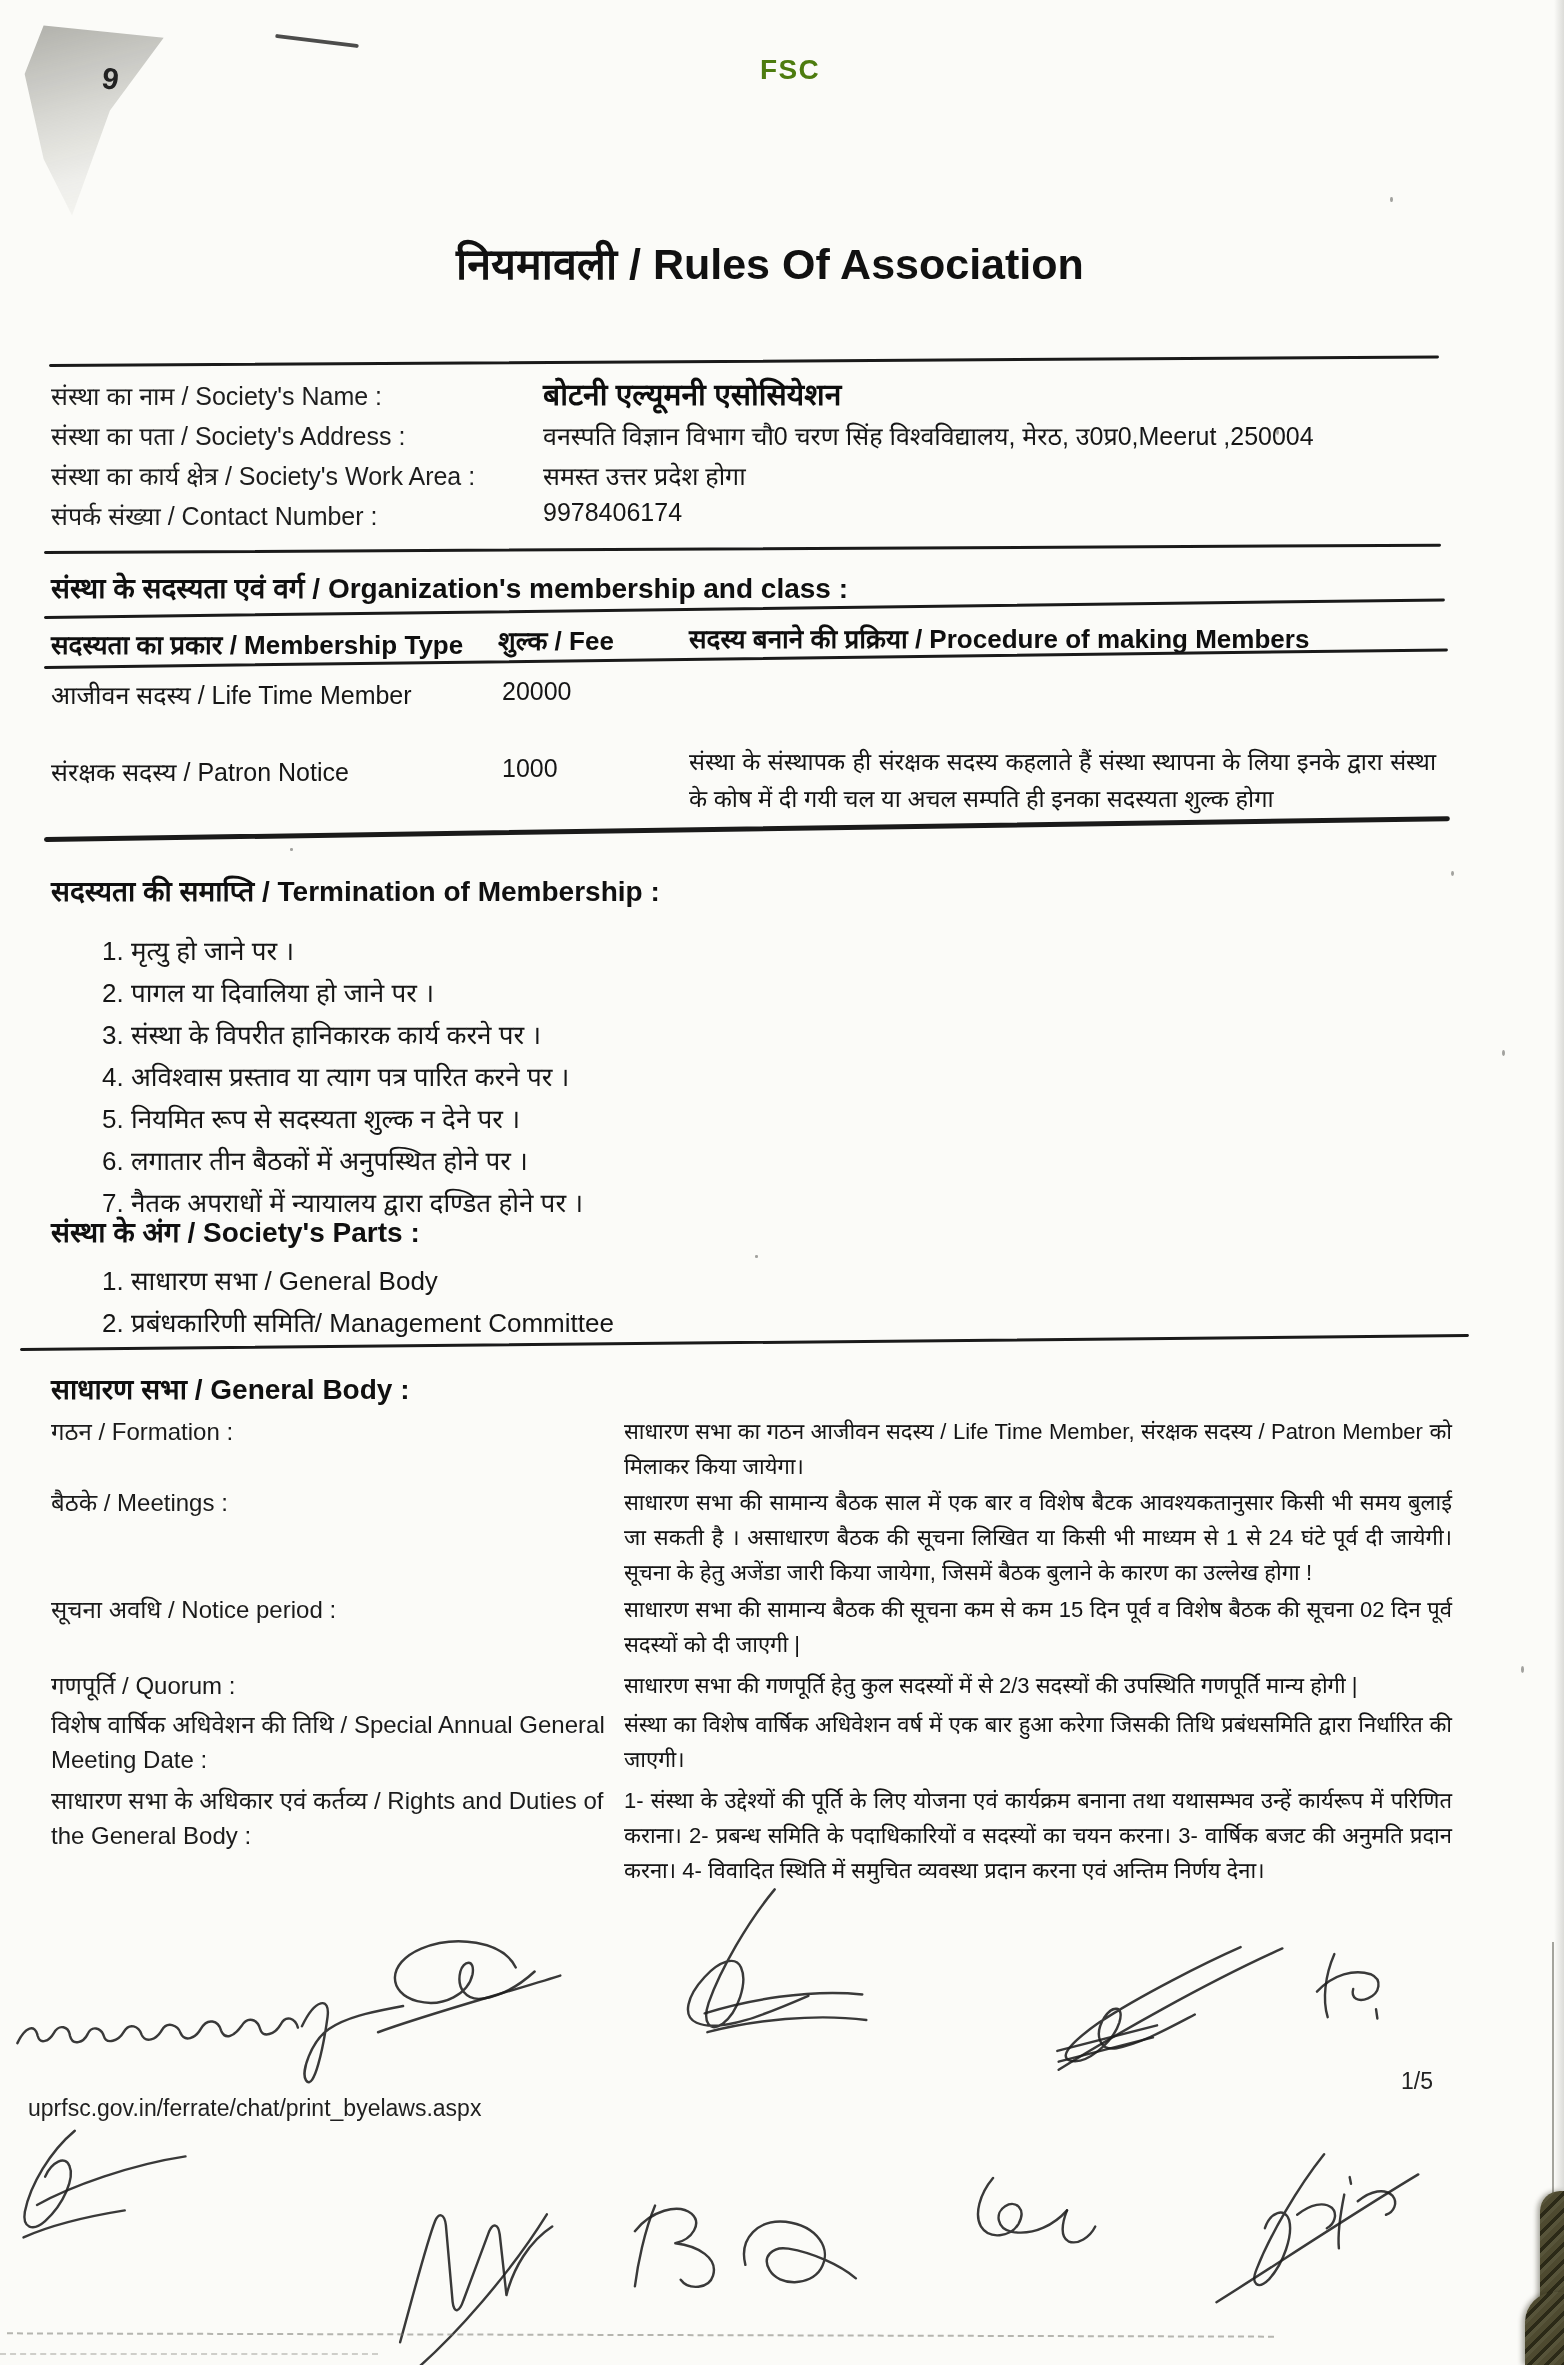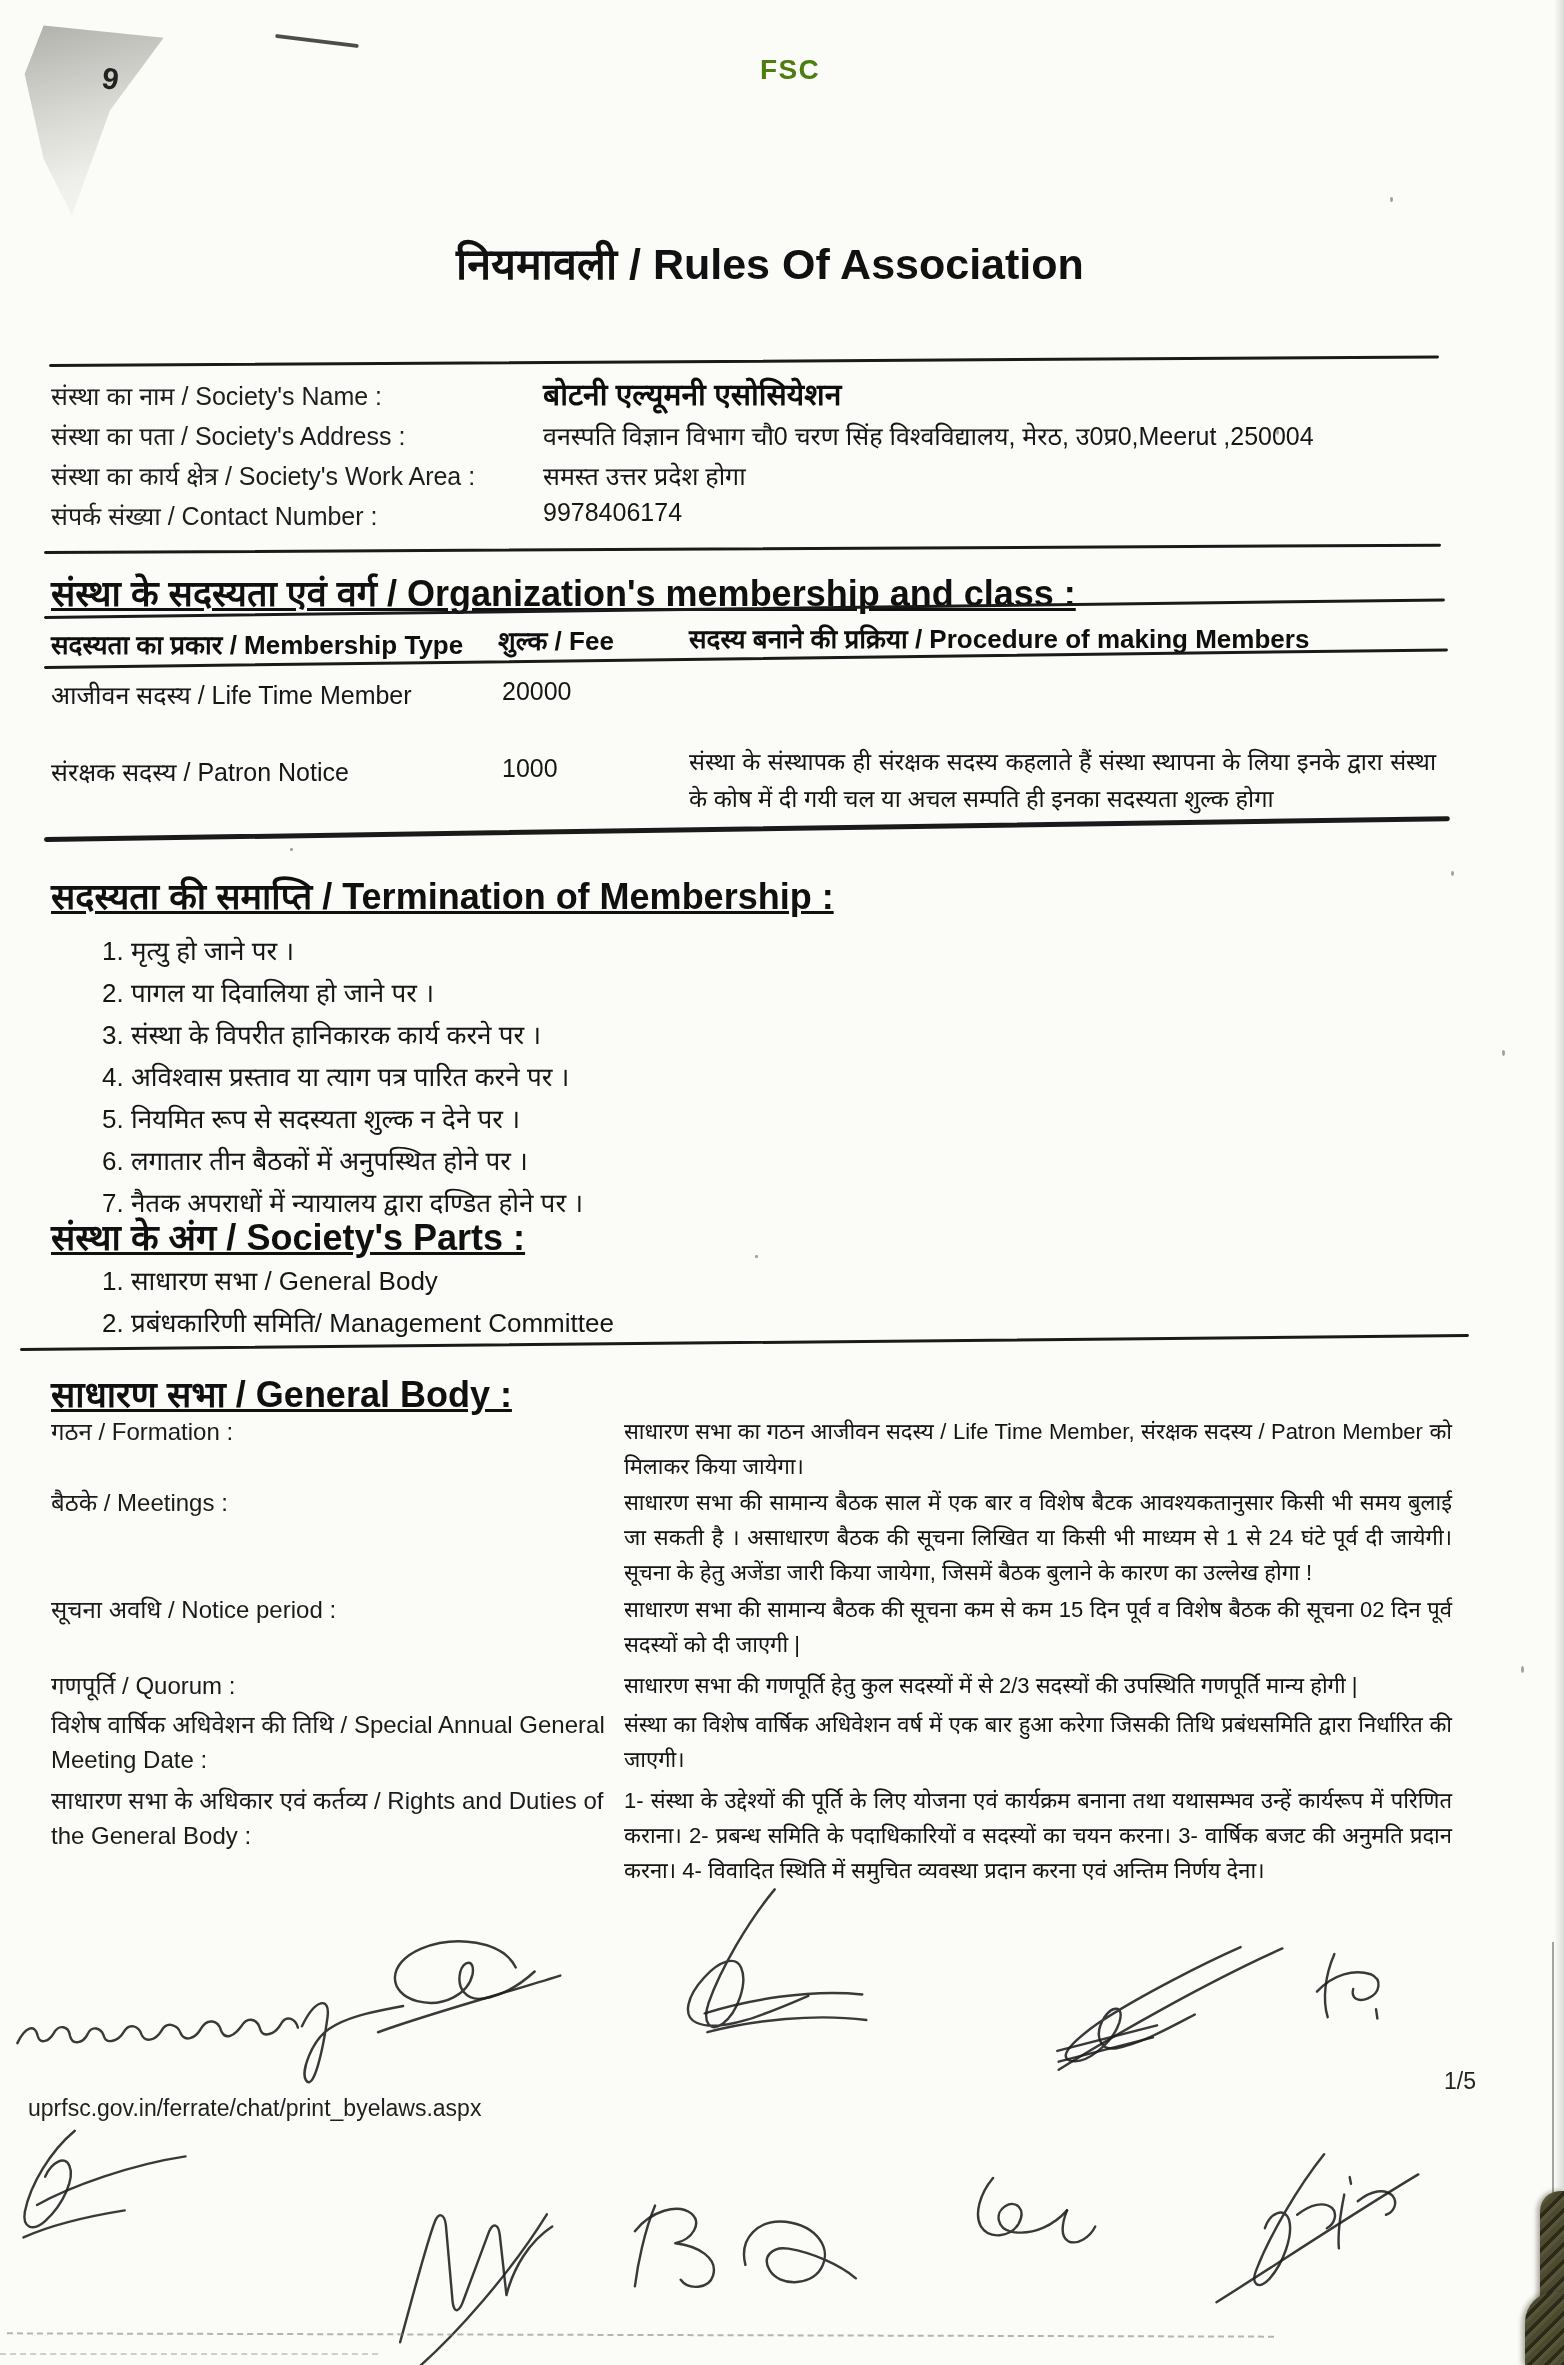--- a/index.html
+++ b/index.html
@@ -8,21 +8,21 @@
     background:#fbfbf8;color:#1c1c1c;overflow:hidden;
     font-family:"Liberation Sans","DejaVu Sans",sans-serif;
   }
   .abs{position:absolute;}
   .rule{position:absolute;background:#1a1a1a;transform-origin:left center;border-radius:2px;}
   .stamp{font-size:28px;font-weight:bold;letter-spacing:1.3px;color:#4d7c0f;}
   .doc-title{font-size:43px;font-weight:bold;white-space:nowrap;color:#111;}
   .lbl{font-size:25px;color:#1d1d1d;}
   .val{font-size:25px;color:#161616;}
   .val-bold{font-size:30px;font-weight:bold;color:#0e0e0e;}
-  .h-section{font-size:36px;font-weight:bold;color:#101010;white-space:nowrap;text-decoration:underline;}
+  .h-section{font-size:28px;font-weight:bold;color:#101010;white-space:nowrap;}
   .th{font-size:26px;font-weight:bold;color:#0f0f0f;white-space:nowrap;}
   .cell{font-size:25px;color:#161616;white-space:nowrap;}
   .proc{font-size:23.6px;line-height:37px;color:#151515;text-align:justify;}
   .list-item{font-size:26px;min-height:42px;color:#161616;white-space:nowrap;}
   .gb-row{display:flex;align-items:flex-start;}
   .gb-label{width:573px;flex:0 0 573px;font-size:24px;line-height:35px;color:#1b1b1b;padding-right:6.7px;box-sizing:border-box;}
   .gb-text{flex:1;font-size:22px;line-height:35px;color:#141414;text-align:justify;}
   .footer-url{font-size:23px;color:#1f1f1f;}
   .page-num{font-size:23px;color:#222;}
   .corner-9{font-size:30px;font-weight:bold;color:#222;transform:rotate(8deg);}
@@ -164,21 +164,21 @@
     <path d="M60,200 C140,150 280,70 392,20"></path>
     <path d="M58,172 L206,134"></path>
     <path d="M60,188 L200,152"></path>
   </svg>
   <svg class="sig" style="left:1298px;top:1942px;" width="101" height="94" viewBox="0 0 150 140">
     <path d="M54,18 C40,50 36,86 44,112"></path>
     <path d="M28,74 C52,48 84,40 108,48 C126,56 122,76 104,84 C90,90 78,84 82,70"></path>
     <path d="M116,100 L118,114"></path>
   </svg>
 
-  <div class="abs page-num" style="left:1401px;top:2068px;margin-left:43px;">1/5</div>
+  <div class="abs page-num" style="left:1401px;top:2068px;">1/5</div>
   <div class="abs footer-url" style="left:28px;top:2095px;">uprfsc.gov.in/ferrate/chat/print_byelaws.aspx</div>
 
   <svg class="sig" style="left:10px;top:2124px;" width="189" height="135" viewBox="0 0 280 200">
     <path d="M96,10 C60,40 30,90 22,130 C18,154 34,160 52,144 C80,118 96,80 88,62 C82,46 62,56 52,78"></path>
     <path d="M40,120 C90,92 180,60 260,48"></path>
     <path d="M20,168 C60,150 120,136 170,128"></path>
   </svg>
   <svg class="sig" style="left:388px;top:2194px;" width="175" height="182" viewBox="0 0 260 270">
     <path d="M18,220 C40,140 58,70 70,40 C76,26 84,30 86,46 L96,160 C98,178 106,176 112,158 L150,56 C156,42 164,44 166,60 L176,150 C186,110 210,70 244,48"></path>
     <path d="M236,30 C180,120 100,210 40,262"></path>

